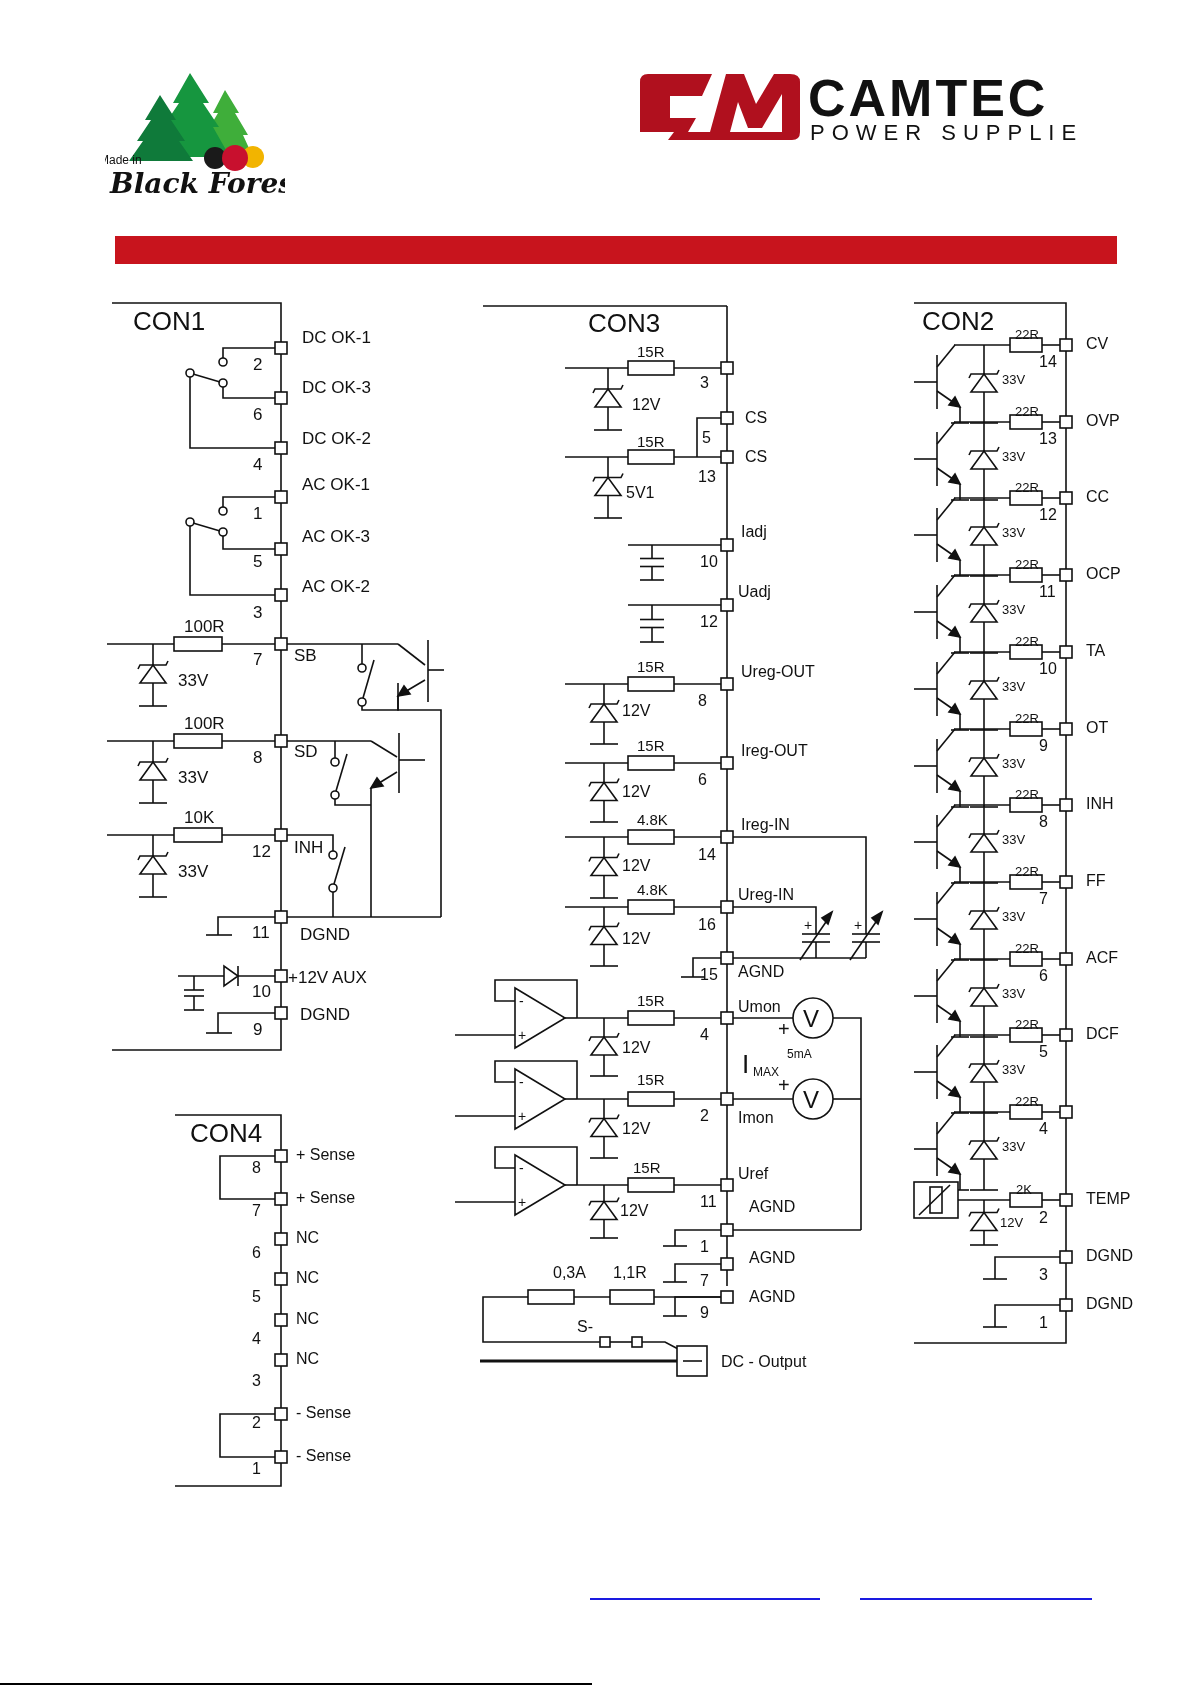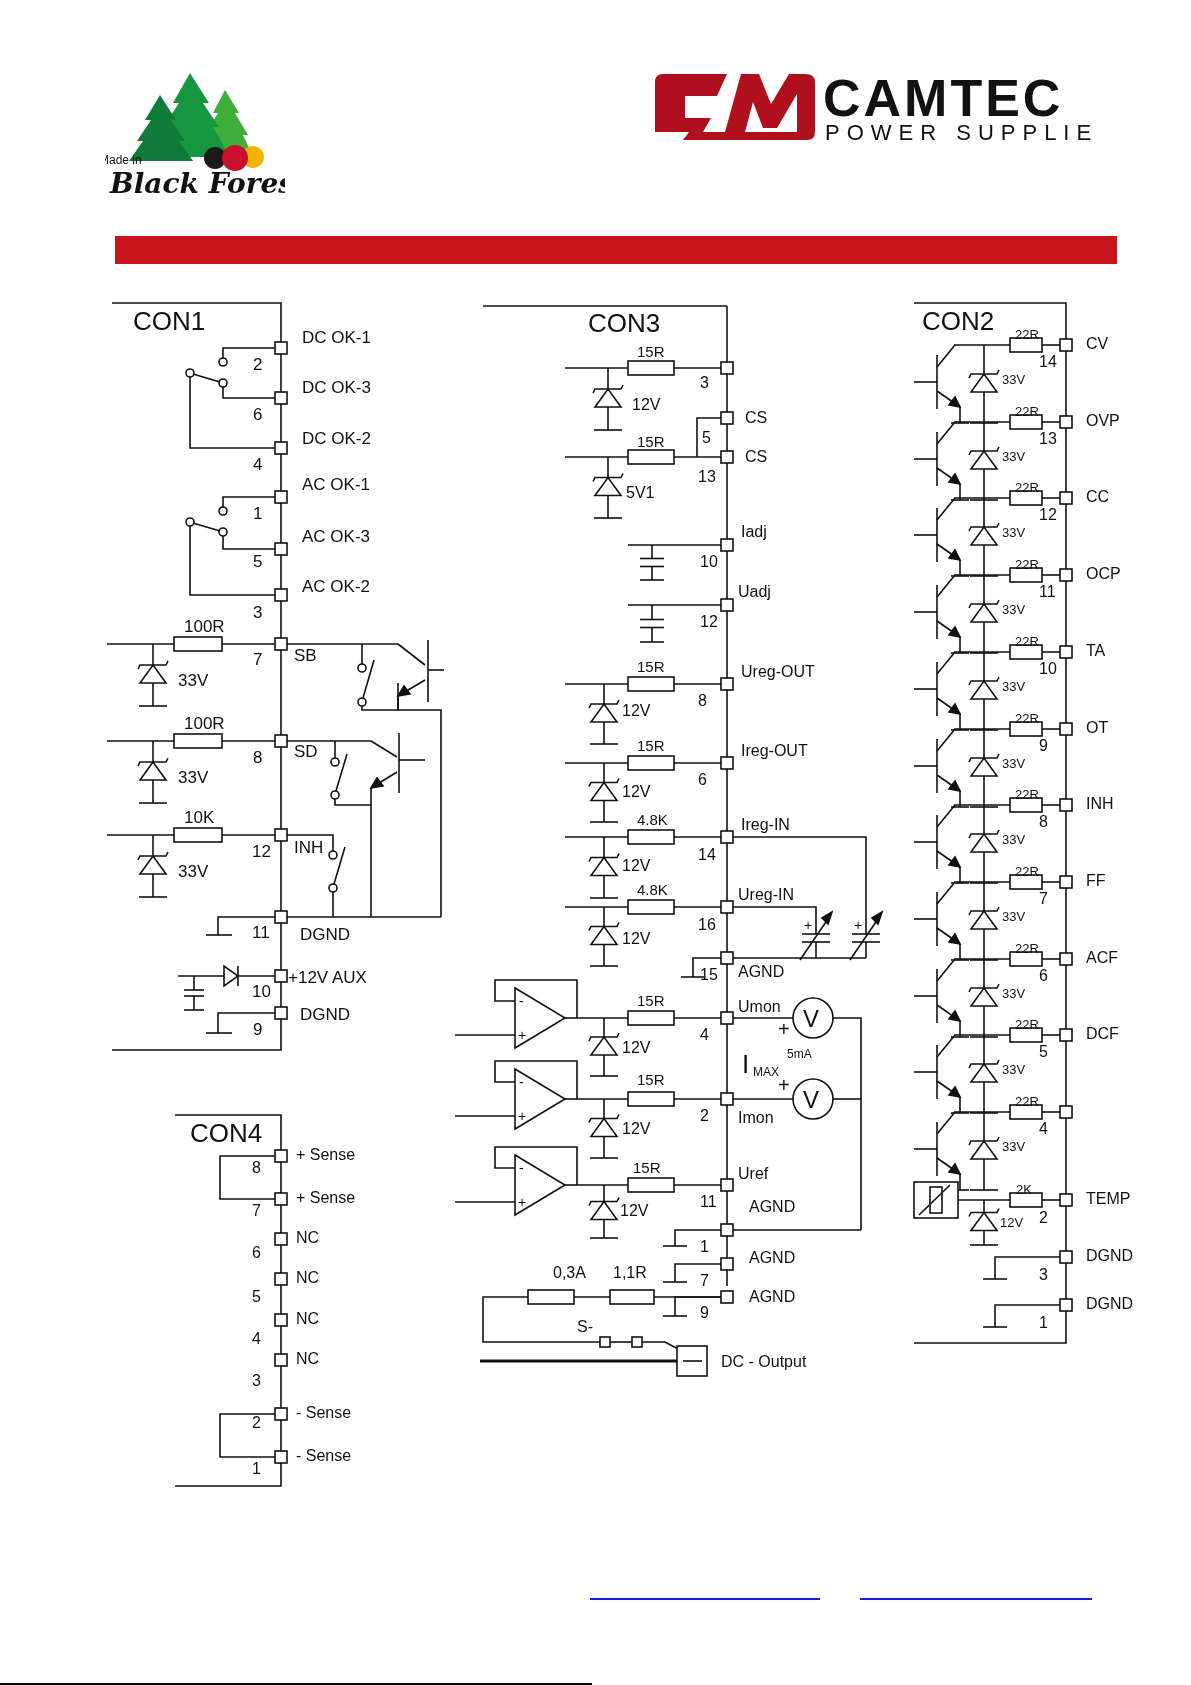--- a/index.html
+++ b/index.html
@@ -1,19 +1,19 @@
 <!DOCTYPE html>
 <html><head>
 <meta charset="utf-8">
 <style>
   html, body { margin: 0; padding: 0; background: #ffffff; }
   body { width: 1191px; height: 1685px; position: relative; overflow: hidden; font-family: "Liberation Sans", sans-serif; }
   #page { position: absolute; left: 0; top: 0; width: 1191px; height: 1685px; }
   .logo-bf { position: absolute; left: 105px; top: 65px; width: 180px; height: 140px; }
-  .logo-camtec { position: absolute; left: 655px; top: 68px; width: 440px; height: 80px; }
+  .logo-camtec { position: absolute; left: 640px; top: 68px; width: 440px; height: 80px; }
   .banner { position: absolute; left: 115px; top: 236px; width: 1002px; height: 28px; background: #c8141d; }
   svg#schem { position: absolute; left: 0; top: 0; }
   .t { font-family: "Liberation Sans", sans-serif; fill: #111; }
   .footer-link { position: absolute; top: 1598px; height: 2px; background: #1a1ae0; }
   .footer-rule { position: absolute; left: 0; top: 1683px; width: 592px; height: 2px; background: #000; }
 </style>
 </head>
 <body>
 
 <div id="page">

